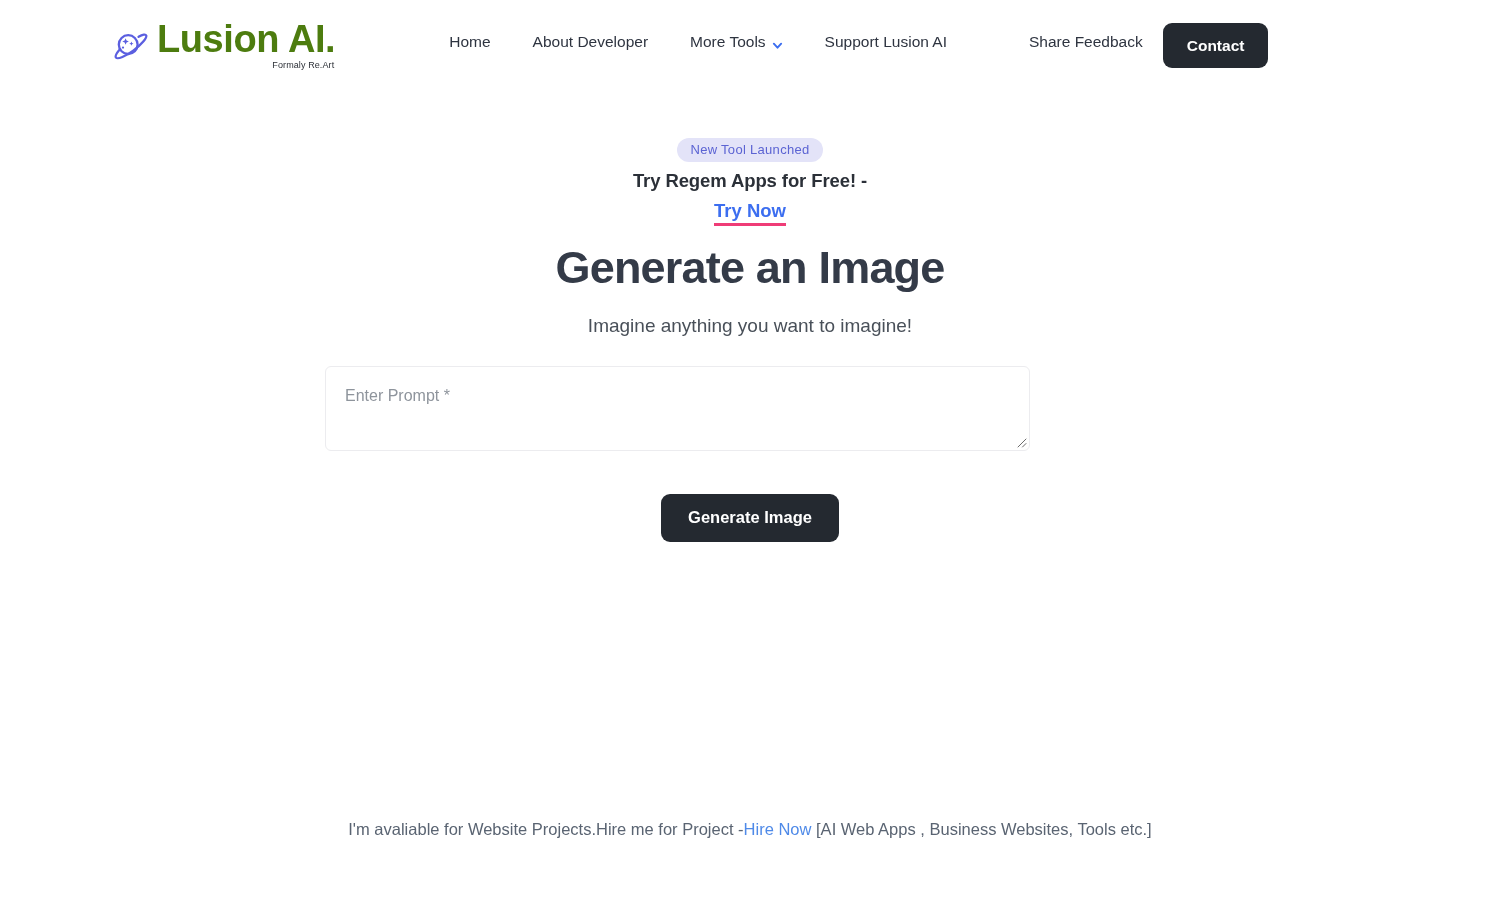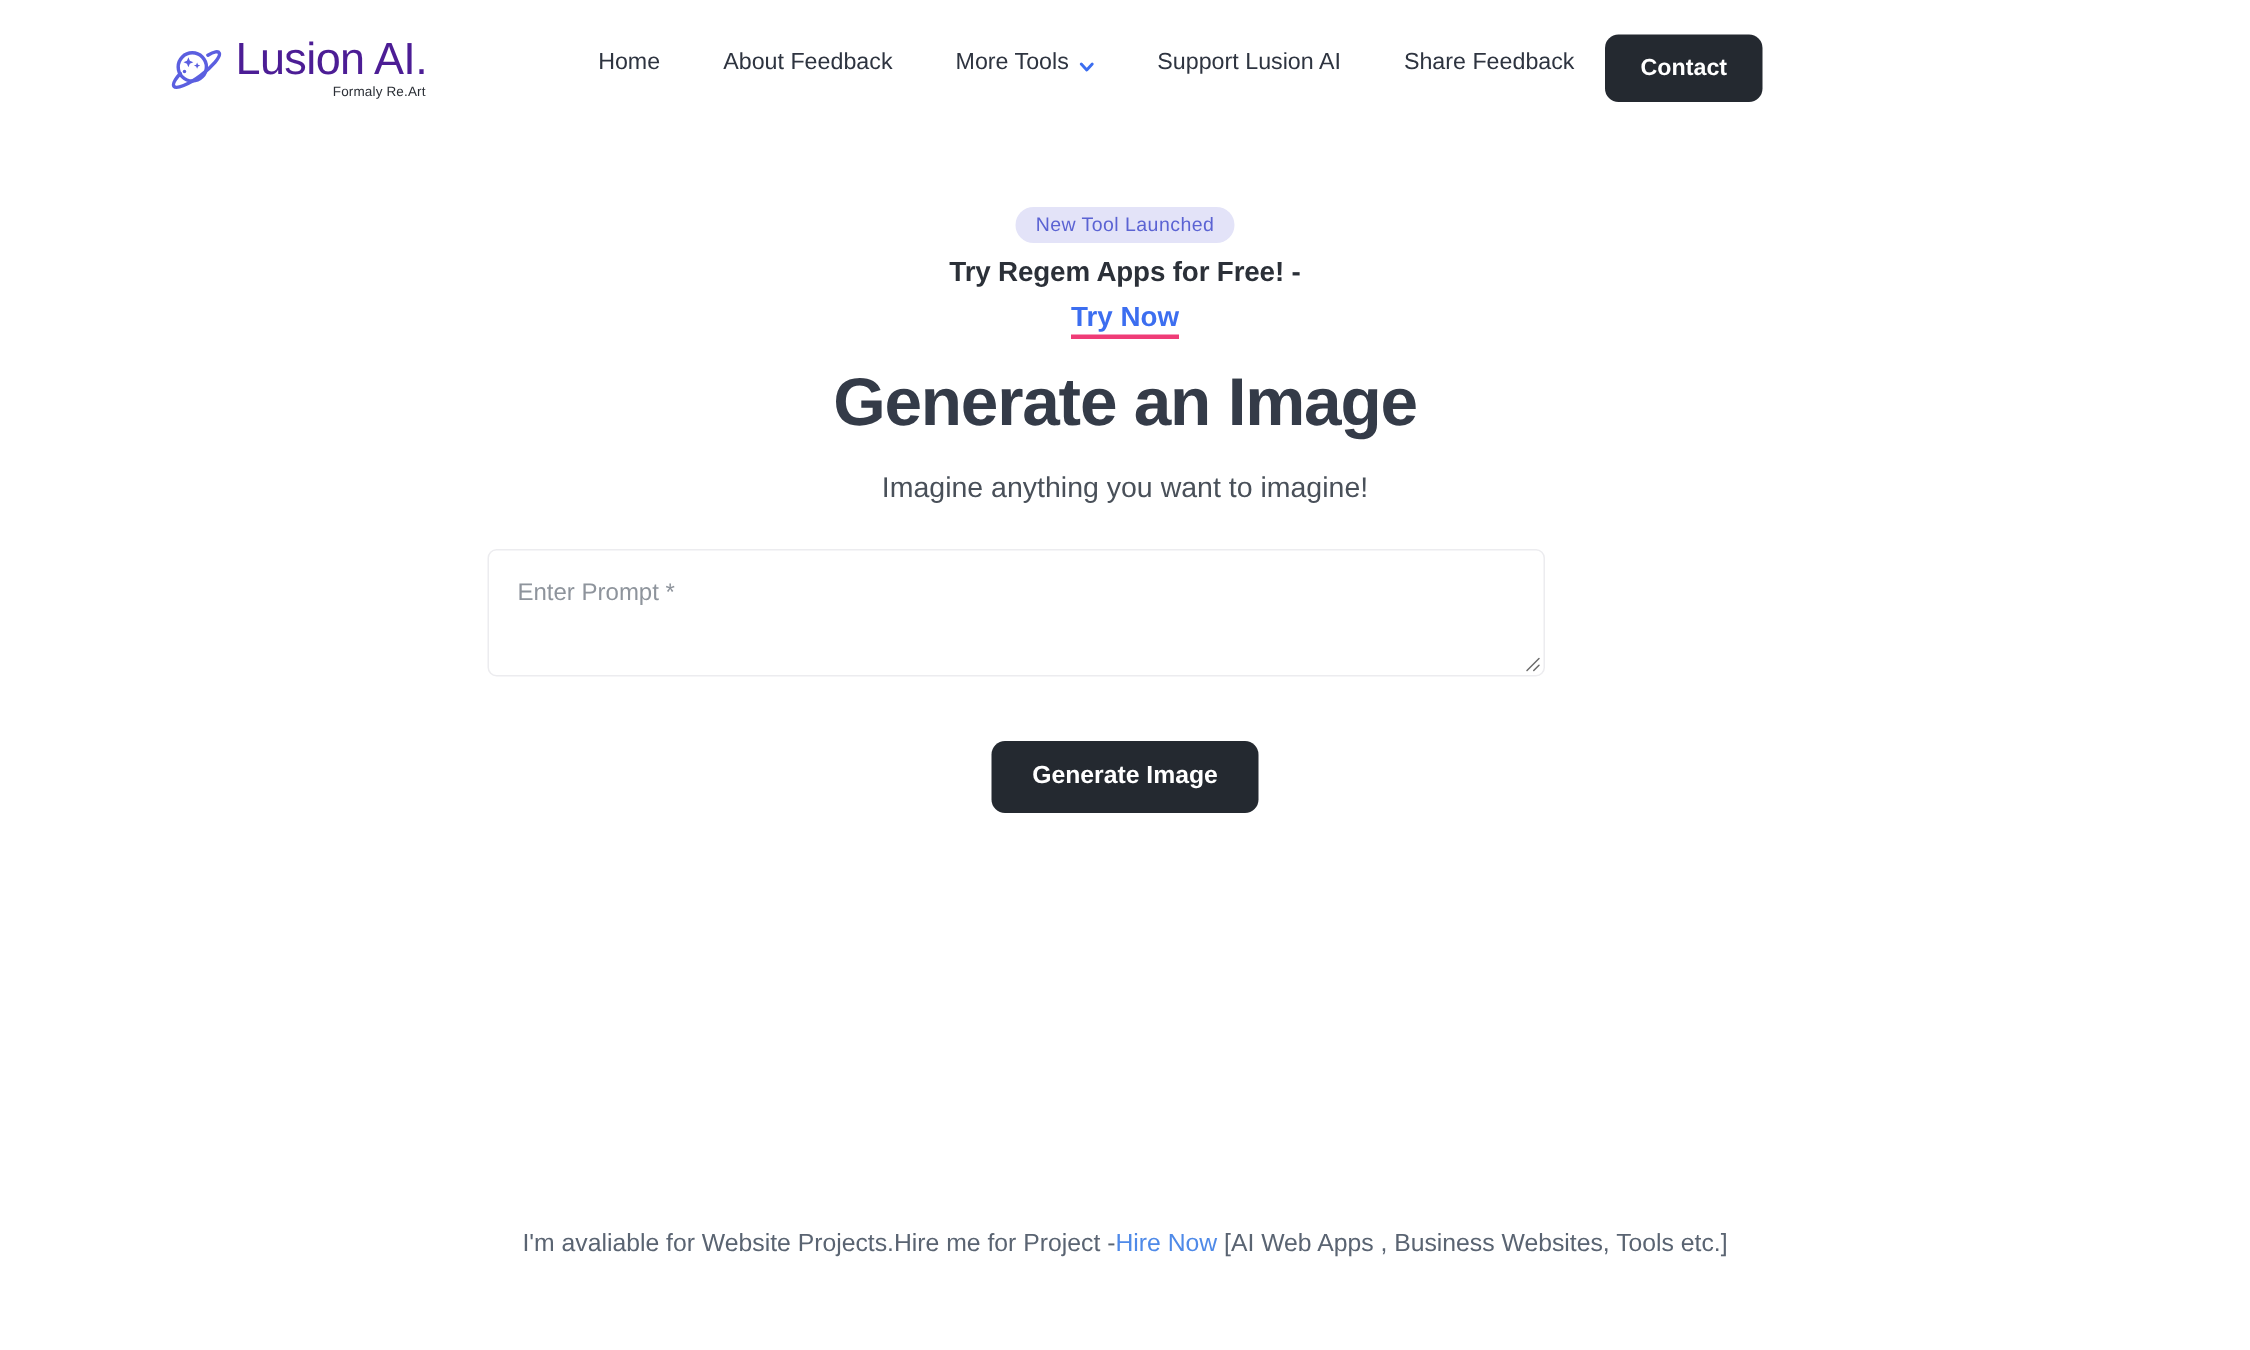--- a/index.html
+++ b/index.html
@@ -46,23 +46,23 @@
   }
 
   .brand-text {
     display: flex;
     flex-direction: column;
     align-items: flex-end;
     line-height: 1;
   }
 
   .brand-name {
-    font-size: 30px;
-    font-weight: 400;
-    color: #4c1d95;
+    font-size: 38px;
+    font-weight: 700;
+    color: #4d7c0f;
     letter-spacing: -0.4px;
     line-height: 1.05;
   }
 
   .brand-tagline {
     font-size: 9px;
     color: #2b2f36;
     letter-spacing: 0.1px;
     margin-top: 1px;
     margin-right: 1px;
@@ -81,21 +81,21 @@
     text-decoration: none;
     padding: 10px 0;
     margin-right: 42px;
     white-space: nowrap;
     display: inline-flex;
     align-items: center;
     gap: 6px;
     cursor: pointer;
   }
 
-  .nav-link:last-of-type { margin-right: 0; }
+  .nav-link:last-of-type { margin-right: 0; margin-left: 40px; }
 
   .chevron {
     width: 11px;
     height: 11px;
     display: inline-block;
     margin-top: 2px;
   }
 
   .nav-actions {
     display: flex;
@@ -278,21 +278,21 @@
       </span>
     </a>
 
     <nav class="nav">
 
       <a class="nav-link" href="#">
         <span>Home</span>
       </a>
 
       <a class="nav-link" href="#">
-        <span>About Feedback</span>
+        <span>About Developer</span>
       </a>
 
       <a class="nav-link" href="#">
         <span>More Tools</span>
         <span class="chevron">
           <svg viewBox="0 0 12 12" width="11" height="11" aria-hidden="true">
             <path d="M2 4 L6 8.4 L10 4" fill="none" stroke="#3c6ef0" stroke-width="2.1" stroke-linecap="round" stroke-linejoin="round"></path>
           </svg>
         </span>
       </a>

